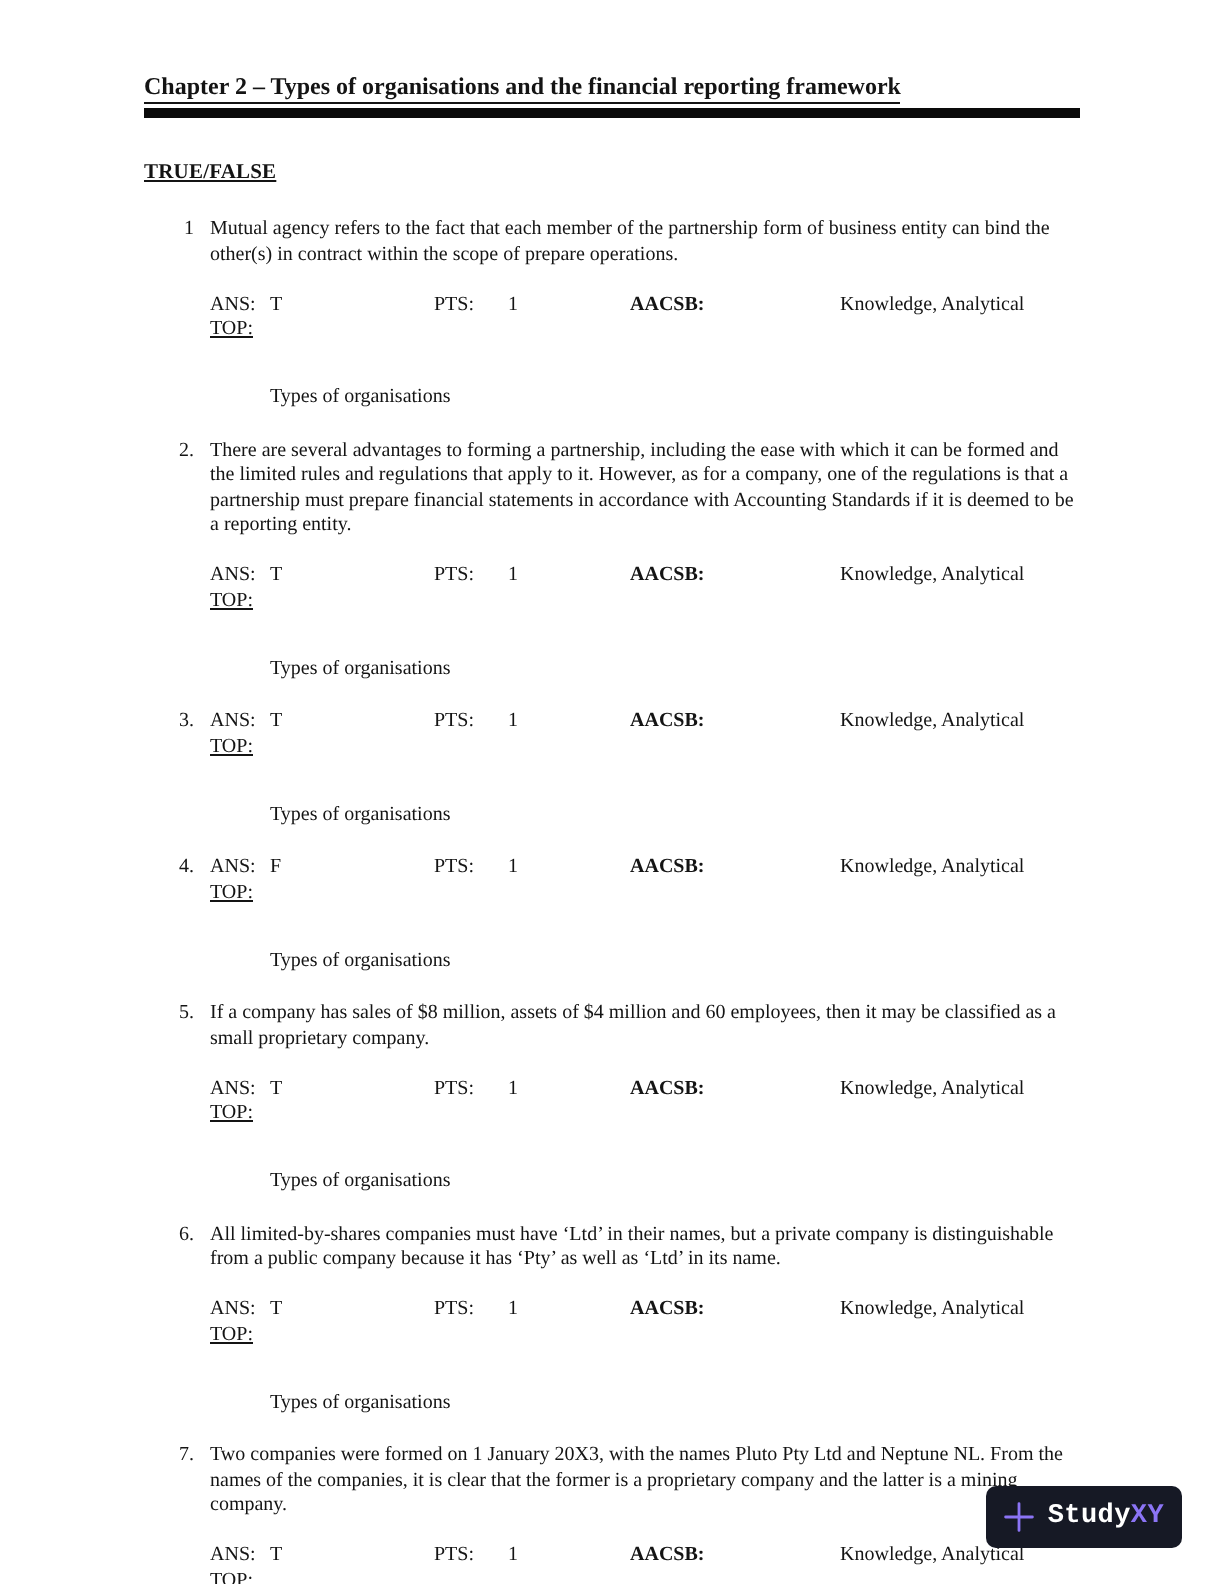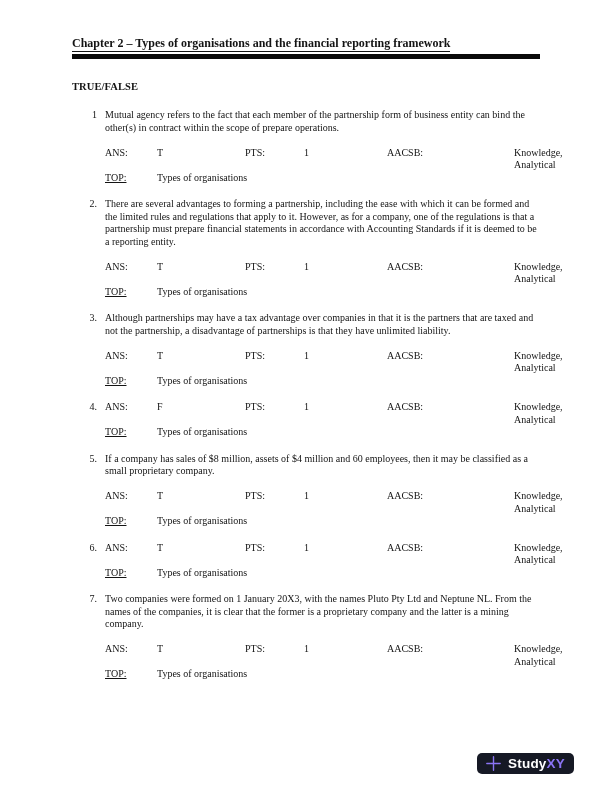--- a/index.html
+++ b/index.html
@@ -41,60 +41,61 @@
     background: #0a0a0a;
     margin-top: 3px;
     width: 100%;
   }
   .section-heading {
     margin: 21px 0 16px 0;
     font-size: 10.5px;
     line-height: 13px;
     font-weight: bold;
     letter-spacing: 0.1px;
+    text-decoration: underline;
   }
   .question-list { margin-top: 13px; }
   .question {
     display: flex;
     margin-bottom: 14px;
     font-size: 10px;
     line-height: 12.5px;
   }
   .qnum {
     flex: none;
     width: 25px;
     text-align: right;
   }
   .qbody {
     flex: 1;
     margin-left: 8px;
     min-width: 0;
   }
   .qtext { margin: 0 0 12.5px 0; }
-  .meta-row { display: flex; gap: 22px; }
+  .meta-row { display: flex; }
   .lab-ans   { flex: none; width: 30px; }
   .val-ans   { flex: none; width: 66px; }
-  .lab-pts   { flex: none; width: 37px; }
+  .lab-pts   { flex: none; width: 37px; margin-left: 16px; }
   .val-pts   { flex: none; width: 61px; }
-  .lab-aacsb { flex: none; width: 105px; }
+  .lab-aacsb { flex: none; width: 105px; font-weight: bold; }
   .val-aacsb { flex: 1; }
   .lab-top   { flex: none; width: 30px; text-decoration: underline; }
-  .val-top   { flex: 1; }
+  .val-top   { flex: 1; margin-top: 34px; }
 
   .badge {
     position: absolute;
-    right: 38px;
+    right: 21px;
     bottom: 18px;
-    height: 21px;
+    height: 31px;
     display: flex;
     align-items: center;
     padding: 0 9px 0 8px;
     border-radius: 5px;
     background: var(--badge-bg);
-    font-family: Liberation Sans, sans-serif;
+    font-family: Liberation Mono, monospace;
     cursor: pointer;
   }
   .badge .plus-icon {
     color: var(--accent);
     display: flex;
     align-items: center;
   }
   .badge .brand {
     margin-left: 6px;
     font-size: 13.5px;
@@ -153,21 +154,20 @@
       <div class="meta-row">
         <span class="lab-top">TOP:</span>
         <span class="val-top">Types of organisations</span>
       </div>
     </div>
   </div>
 
   <div class="question">
     <div class="qnum">3.</div>
     <div class="qbody">
-      <p class="qtext">Although partnerships may have a tax advantage over companies in that it is the partners that are taxed and not the partnership, a disadvantage of partnerships is that they have unlimited liability.</p>
       <div class="meta-row">
         <span class="lab-ans">ANS:</span>
         <span class="val-ans">T</span>
         <span class="lab-pts">PTS:</span>
         <span class="val-pts">1</span>
         <span class="lab-aacsb">AACSB:</span>
         <span class="val-aacsb">Knowledge, Analytical</span>
       </div>
       <div class="meta-row">
         <span class="lab-top">TOP:</span>
@@ -209,20 +209,21 @@
       <div class="meta-row">
         <span class="lab-top">TOP:</span>
         <span class="val-top">Types of organisations</span>
       </div>
     </div>
   </div>
 
   <div class="question">
     <div class="qnum">6.</div>
     <div class="qbody">
+      <p class="qtext">All limited-by-shares companies must have ‘Ltd’ in their names, but a private company is distinguishable from a public company because it has ‘Pty’ as well as ‘Ltd’ in its name.</p>
       <div class="meta-row">
         <span class="lab-ans">ANS:</span>
         <span class="val-ans">T</span>
         <span class="lab-pts">PTS:</span>
         <span class="val-pts">1</span>
         <span class="lab-aacsb">AACSB:</span>
         <span class="val-aacsb">Knowledge, Analytical</span>
       </div>
       <div class="meta-row">
         <span class="lab-top">TOP:</span>

